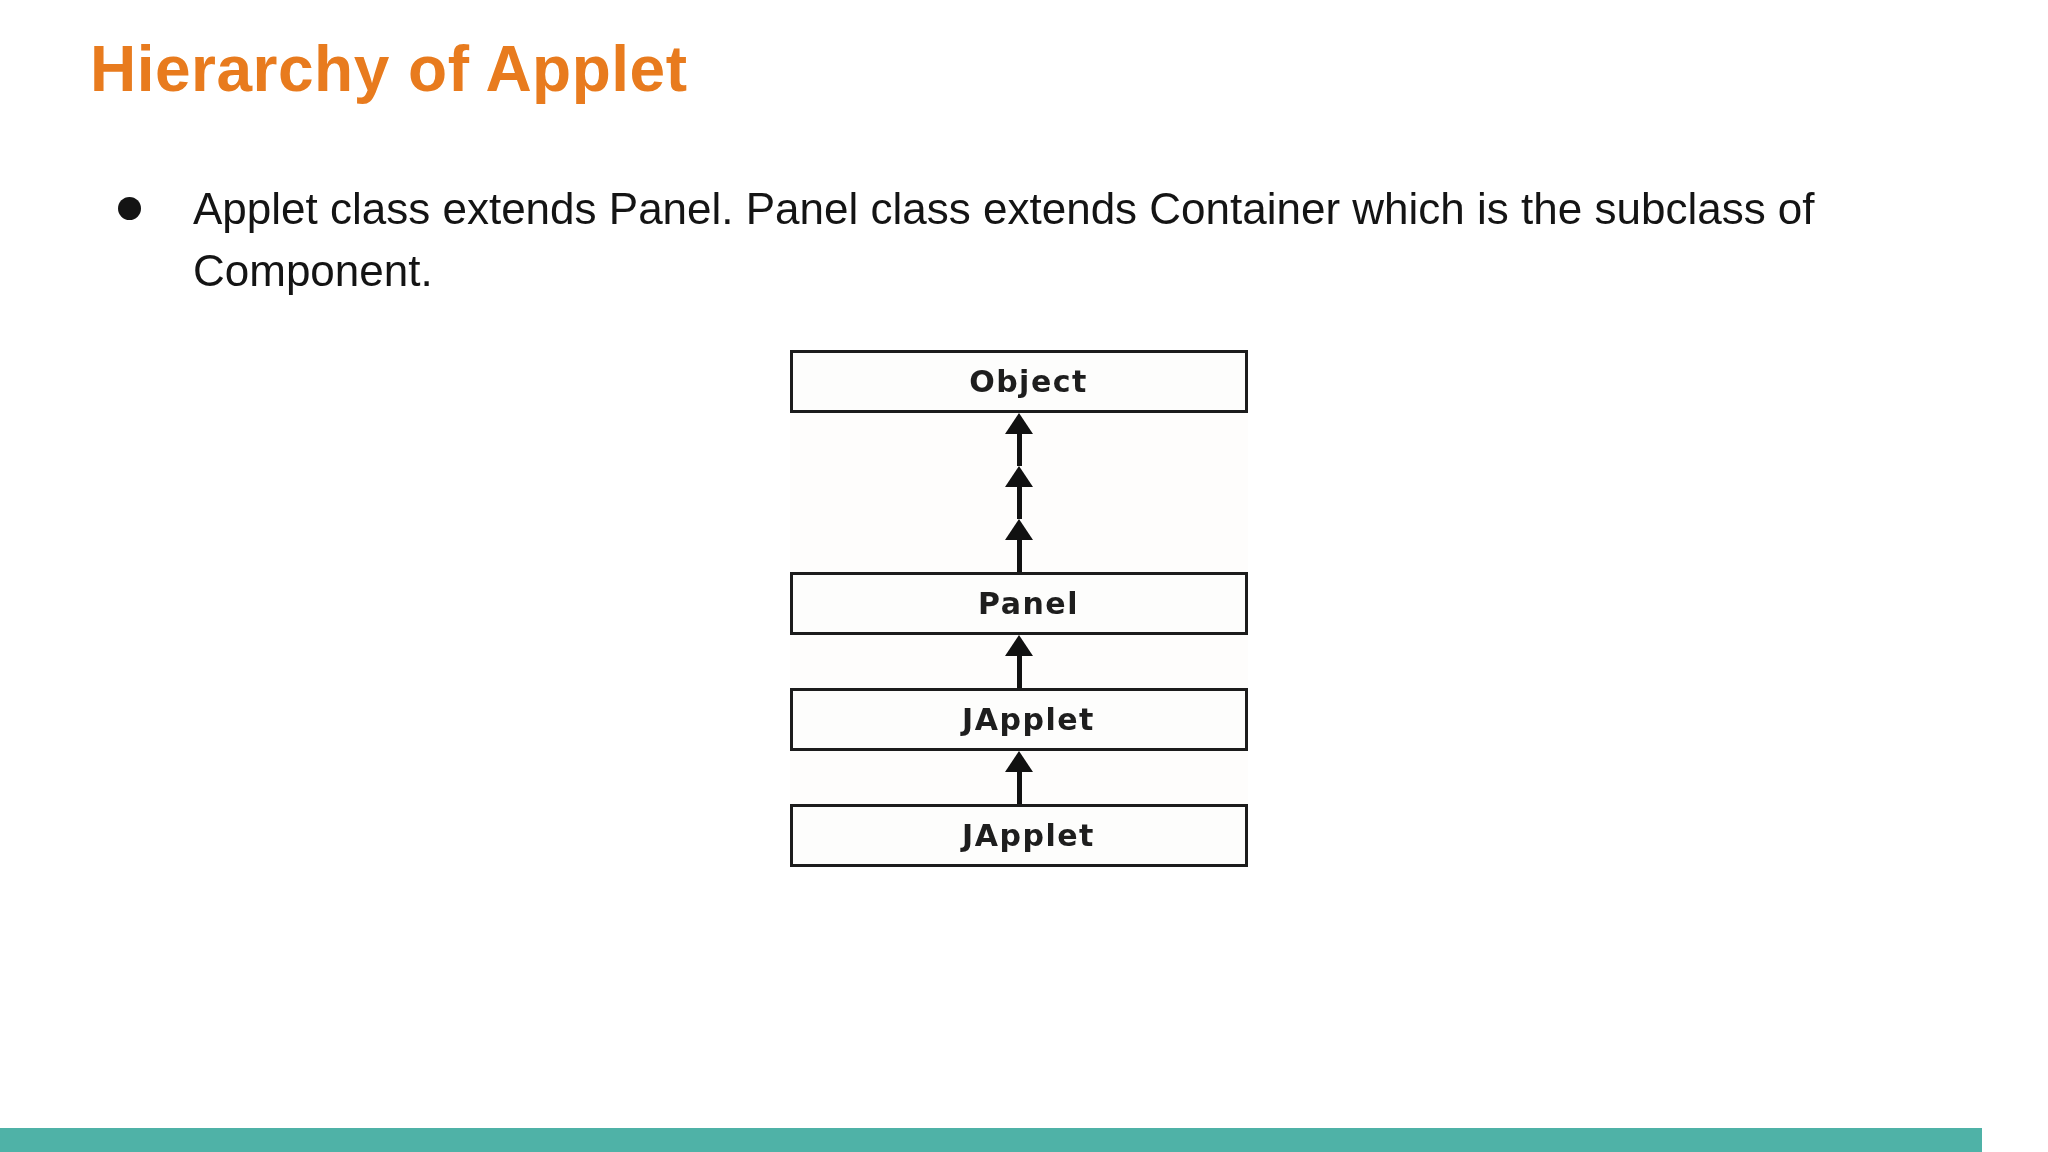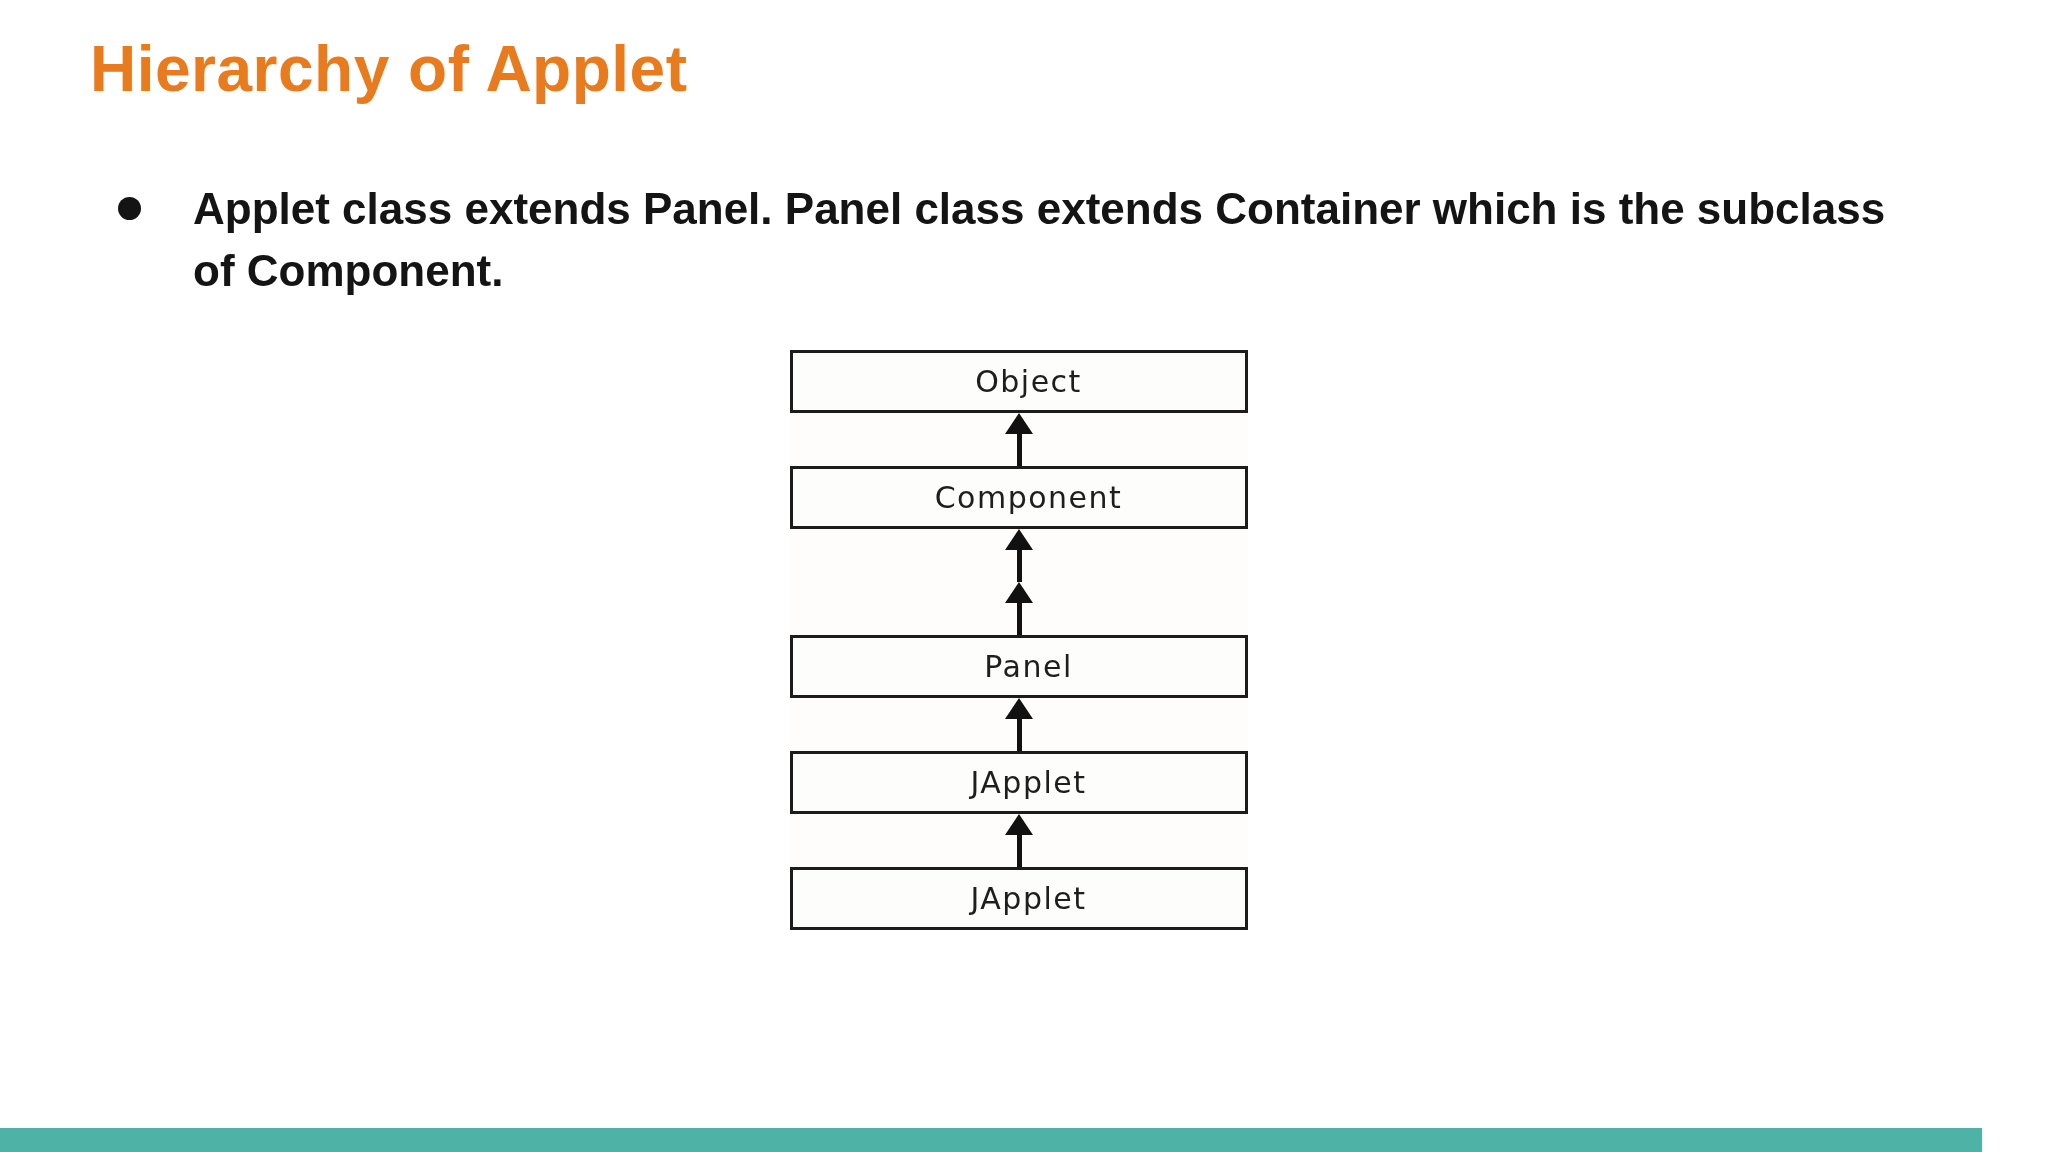--- a/index.html
+++ b/index.html
@@ -40,21 +40,20 @@
     background: #141414;
     margin-top: 19px;
     flex: 0 0 auto;
   }
   .bullet-text {
     margin-left: 52px;
     font-size: 44px;
     line-height: 1.42;
     color: #141414;
     max-width: 1740px;
-    font-weight: bold;
   }
   .hierarchy-diagram {
     position: absolute;
     left: 790px;
     top: 350px;
     width: 458px;
     display: flex;
     flex-direction: column;
     align-items: center;
     background: #fefdfc;
@@ -62,21 +61,21 @@
   .class-box {
     width: 100%;
     height: 63px;
     box-sizing: border-box;
     border: 3px solid #1c1c1c;
     background: #fdfdfc;
     display: flex;
     align-items: center;
     justify-content: center;
     font-family: "DejaVu Sans", sans-serif;
-    font-weight: 400;
+    font-weight: 700;
     font-size: 30px;
     letter-spacing: 1.5px;
     color: #1e1e1e;
     padding-left: 19px;
   }
   .arrow {
     height: 53px;
     display: flex;
     flex-direction: column;
     align-items: center;
@@ -113,21 +112,20 @@
     <div class="bullet-dot"></div>
     <div class="bullet-text">Applet class extends Panel. Panel class extends Container which is the subclass of Component.</div>
   </div>
 
   <div class="hierarchy-diagram">
       <div class="class-box">Object</div>
       <div class="arrow">
         <div class="arrow-head"></div>
         <div class="arrow-stem"></div>
       </div>
-      <div class="class-box">Component</div>
       <div class="arrow">
         <div class="arrow-head"></div>
         <div class="arrow-stem"></div>
       </div>
       <div class="arrow">
         <div class="arrow-head"></div>
         <div class="arrow-stem"></div>
       </div>
       <div class="class-box">Panel</div>
       <div class="arrow">

